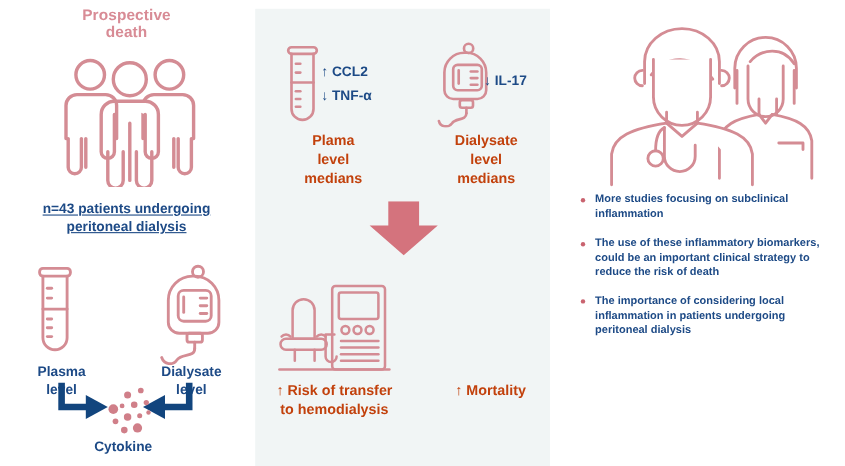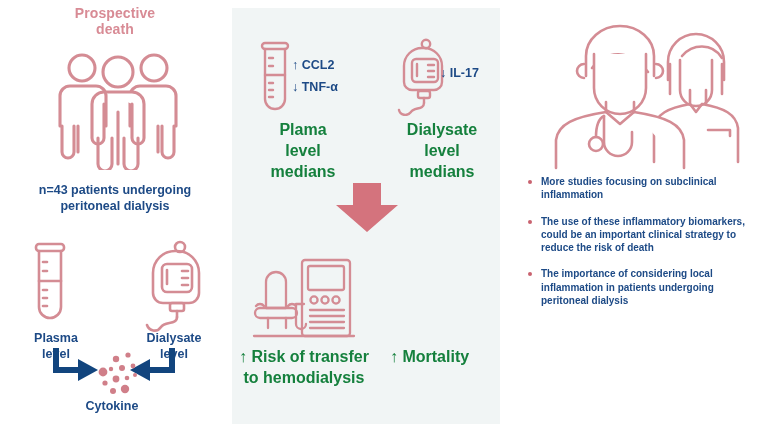--- a/index.html
+++ b/index.html
@@ -20,41 +20,41 @@
   .ttl{
     position:absolute;left:24px;top:6px;width:182px;
     text-align:center;font-size:14px;font-weight:bold;
     line-height:1.12;color:#d88b95;letter-spacing:.1px;
   }
   .cap{
     position:absolute;text-align:center;font-size:12.5px;
     font-weight:bold;line-height:1.28;color:#1d4a86;
   }
   .capmid{
-    position:absolute;text-align:center;font-size:16px;
-    font-weight:bold;line-height:1.3;color:#15803d;
+    position:absolute;text-align:center;font-size:13px;
+    font-weight:bold;line-height:1.3;color:#c2410c;
   }
   .lbl{
     position:absolute;font-size:12.5px;font-weight:bold;
     color:#1d4a86;white-space:nowrap;
   }
 
   
-  #cohort-caption{left:16px;top:182px;width:198px;font-size:12.5px;}
+  #cohort-caption{left:16px;top:182px;width:198px;font-size:12.5px;text-decoration:underline;}
 
   
   #plasma-label{left:6px;top:330px;width:100px;}
   #dialysate-label{left:122px;top:330px;width:104px;}
   #cytokine-label{left:52px;top:398px;width:120px;}
 
   
   #plama-caption{left:248px;top:120px;width:110px;}
   #dialysate-caption{left:386px;top:120px;width:112px;}
   #risk-caption{left:238px;top:347px;width:132px;text-align:center;}
-  #mortality-caption{left:390px;top:347px;width:112px;text-align:left;}
+  #mortality-caption{left:390px;top:347px;width:112px;text-align:center;}
 
   
   #ccl2-label{left:292px;top:58px;}
   #tnf-label{left:292px;top:80px;}
   #il17-label{left:440px;top:66px;}
 
   
   #bullets{
     position:absolute;left:528px;top:175px;width:232px;
     font-size:10px;font-weight:bold;color:#1d4a86;line-height:1.33;

